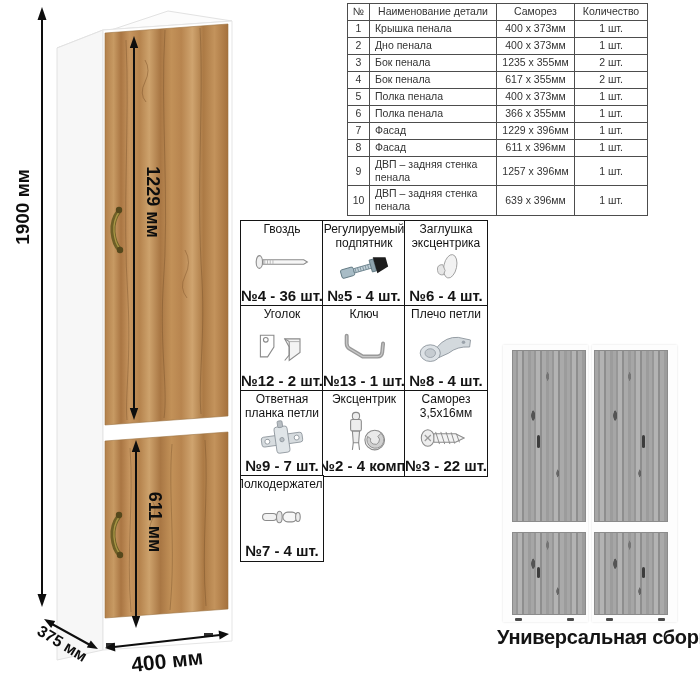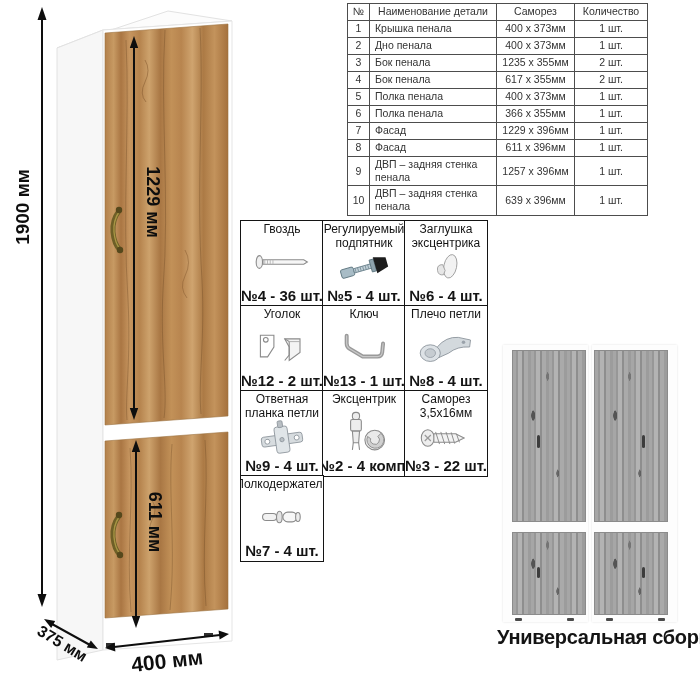--- a/index.html
+++ b/index.html
@@ -323,21 +323,21 @@
           <g transform="rotate(-8 28 24)">
             <rect x="3" y="18" width="50" height="12" rx="3" fill="#d7dcdf" stroke="#8a929a"></rect>
             <rect x="20" y="8" width="16" height="32" rx="3" fill="#e0e5e8" stroke="#8a929a"></rect>
             <circle cx="10" cy="24" r="3" fill="#fff" stroke="#8a929a"></circle>
             <circle cx="46" cy="24" r="3" fill="#fff" stroke="#8a929a"></circle>
             <circle cx="28" cy="24" r="2.6" fill="#b9bfc4" stroke="#8a929a"></circle>
             <rect x="25" y="1" width="6" height="8" rx="1.5" fill="#b9bfc4" stroke="#8a929a"></rect>
           </g>
         </svg>
       </div>
-      <div class="hw-count">№9 - 4 шт.</div>
+      <div class="hw-count">№9 - 7 шт.</div>
     </div>
     <div class="hw-cell">
       <div class="hw-name">Эксцентрик</div>
       <div class="hw-icon">
         <svg width="50" height="42" viewBox="0 0 56 46">
           <g stroke="#8a8a8a" stroke-width="1.2" fill="#ededed">
             <rect x="15" y="1" width="8" height="8" rx="3.5"></rect>
             <rect x="13" y="9" width="12" height="13" rx="2"></rect>
             <path d="M15 22 h8 l-1 13 h-6 z"></path>
             <path d="M16 35 l-1 8 M22 35 l1 8" fill="none"></path>

